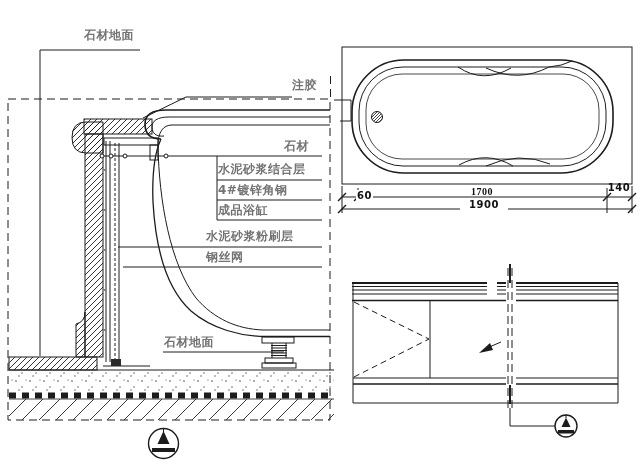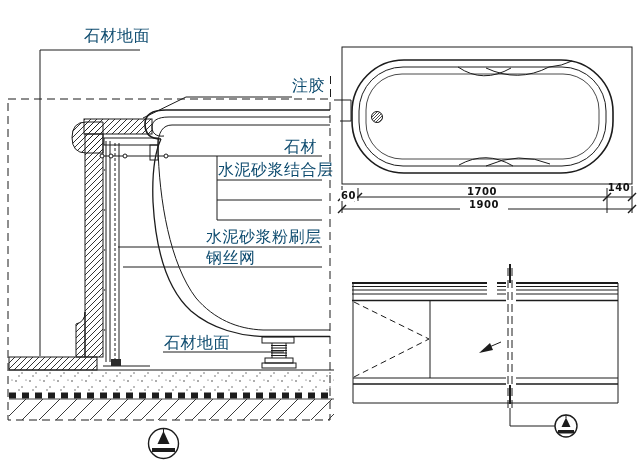--- a/index.html
+++ b/index.html
@@ -2,21 +2,21 @@
 <html><head>
 <meta charset="utf-8">
 <style>
   html,body{margin:0;padding:0;background:#fff;}
   #stage{
     position:relative;width:640px;height:466px;background:#ffffff;
     font-family:"DejaVu Sans","Liberation Sans",sans-serif;overflow:hidden;
   }
   #linework{position:absolute;left:0;top:0;}
   .cad-label{
-    position:absolute;color:#0c4a6e;font-weight:normal;font-size:16px;line-height:13px;
+    position:absolute;color:#737373;font-weight:bold;font-size:12px;line-height:13px;
     white-space:nowrap;letter-spacing:0.5px;
   }
   .dim-label{
     position:absolute;color:#111;font-weight:bold;font-size:10px;line-height:11px;
     text-align:center;letter-spacing:0.5px;
   }
   .mask{background:#ffffff;}
   .ra{text-align:left;}
 </style>
 </head>
@@ -210,28 +210,30 @@
   </svg>
 
   <div class="cad-label" style="left:84px;top:29px;">石材地面</div>
 
   <div class="cad-label" style="left:258px;top:79px;margin-left:34px;">注胶</div>
 
   <div class="cad-label" style="left:284px;top:140px;">石材</div>
 
   <div class="cad-label ra" style="left:218px;top:163px;width:102px;">水泥砂浆结合层</div>
 
-
+  <div class="cad-label ra" style="left:218px;top:184px;width:102px;">4#镀锌角钢</div>
+
+  <div class="cad-label ra" style="left:218px;top:204px;width:102px;">成品浴缸</div>
 
   <div class="cad-label ra" style="left:206px;top:251px;width:109px;">钢丝网</div>
 
   <div class="cad-label ra" style="left:206px;top:230px;width:112px;">水泥砂浆粉刷层</div>
 
   <div class="cad-label" style="left:164px;top:336px;">石材地面</div>
 
-  <div class="dim-label mask" style="left:340px;top:190px;width:17px;text-align:center;">60</div>
-
-  <div class="dim-label" style="left:458px;top:186px;width:48px;">1700</div>
+  <div class="dim-label mask" style="left:356px;top:190px;width:17px;text-align:center;">60</div>
+
+  <div class="dim-label" style="left:458px;top:186px;width:48px;font-family:Liberation Serif, serif;">1700</div>
 
   <div class="dim-label" style="left:605px;top:182px;width:28px;">140</div>
 
   <div class="dim-label mask" style="left:460px;top:199px;width:48px;">1900</div>
 </div>
 
 </body></html>

